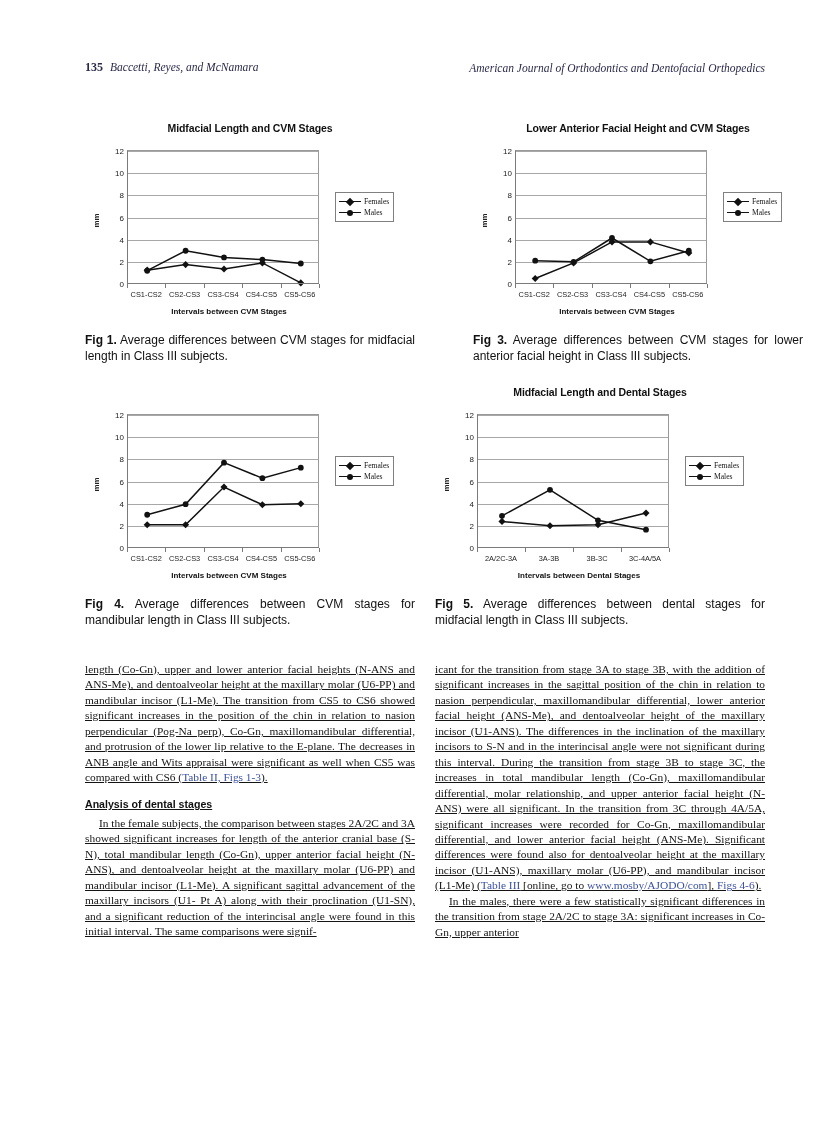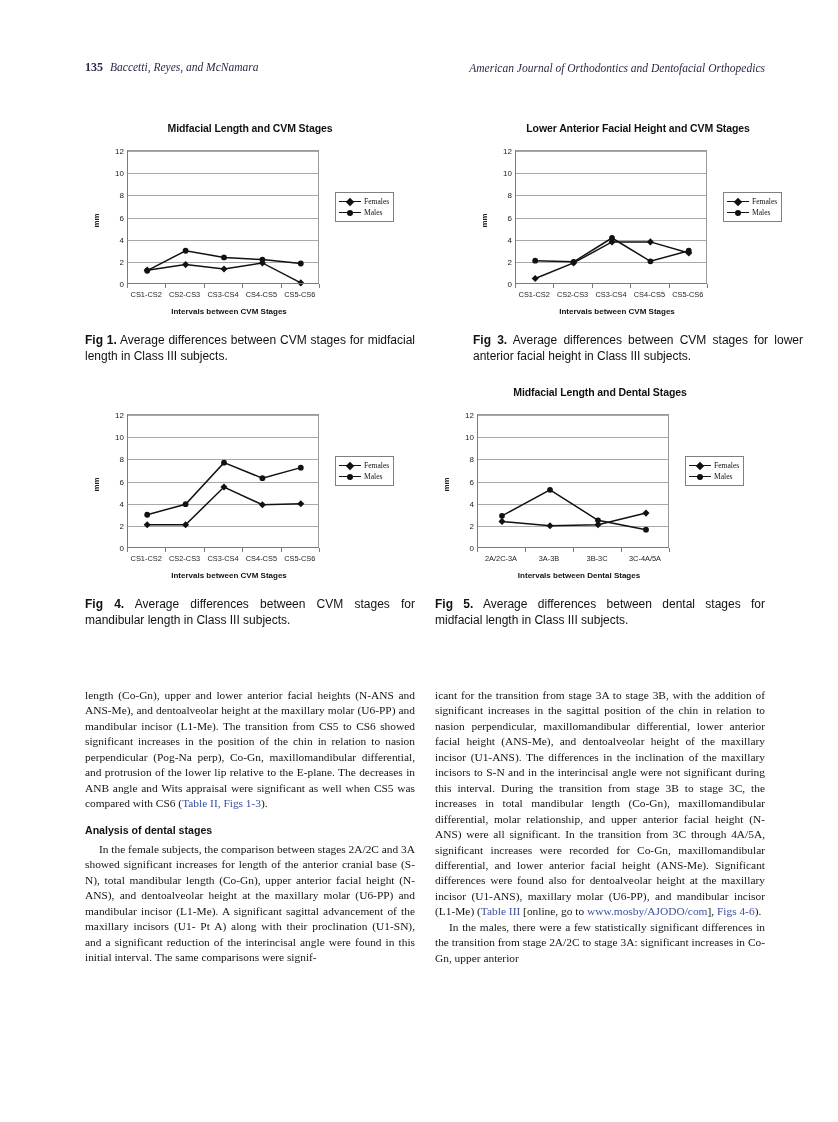--- a/index.html
+++ b/index.html
@@ -218,26 +218,27 @@
     line-height: 1.35;
     color: #111;
     text-align: justify;
   }
   .fig-caption b { font-weight: bold; }
 
   
   .col {
     position: absolute;
     width: 330px;
-    top: 688px;
+    top: 662px;
     font-family: "Liberation Serif", serif;
     font-size: 11.4px;
     line-height: 1.355;
     text-align: justify;
     color: #141414;
+    text-decoration: underline;
   }
   #col-left  { left: 85px; }
   #col-right { left: 435px; }
   .col p { margin: 0; text-indent: 0; }
   .col p.indent { text-indent: 14px; }
   .col h3 {
     margin: 11px 0 5px 0;
     font-family: "Liberation Sans", sans-serif;
     font-size: 10.6px;
     font-weight: bold;

